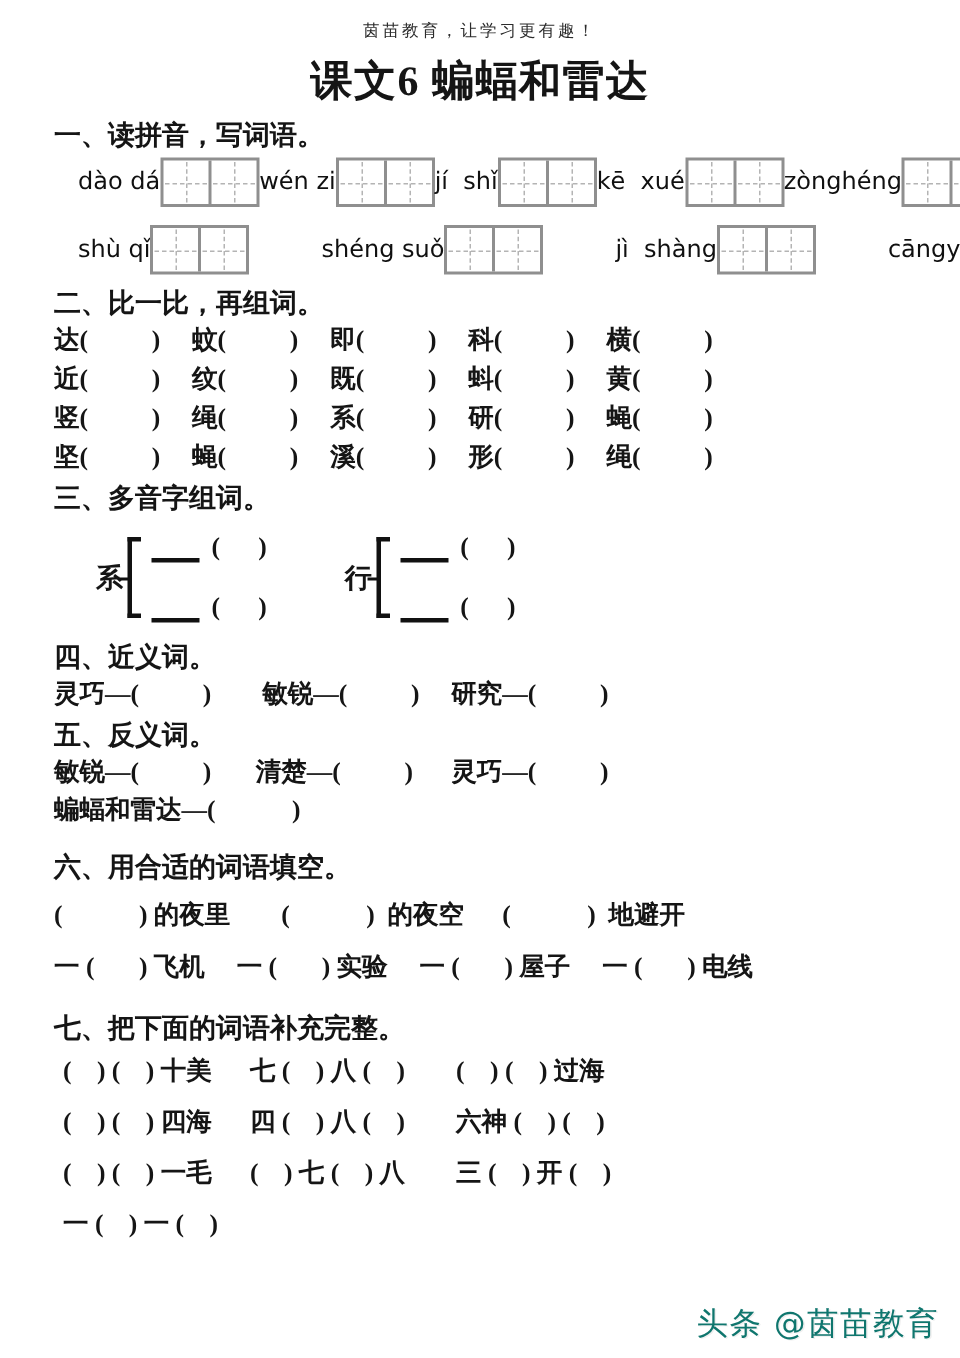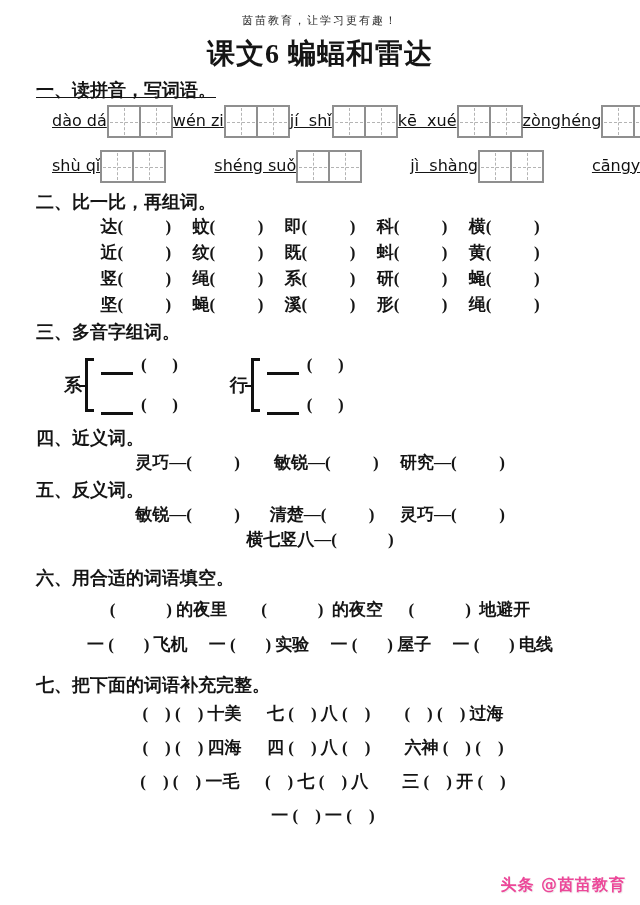--- a/index.html
+++ b/index.html
@@ -33,25 +33,24 @@
   .s-head {
     font-size:18px;
     font-weight:700;
     line-height:24px;
   }
   .line {
     font-size:17px;
     font-weight:700;
     white-space:pre;
     line-height:26px;
-    text-align:center;
   }
 
   
-  .sec1 { margin-top:5px;text-decoration:underline; }
+  .sec1 { margin-top:5px; }
   .py-row {
     display:flex;
     justify-content:space-between;
     padding:0 16px;
   }
   .py-row.second { margin-top:9px;gap:48px; }
   .py-item { display:flex; flex-direction:row; align-items:center; }
   .py-label {
     font-family:"DejaVu Sans","Liberation Sans",sans-serif;
     font-size:16px;
@@ -125,23 +124,23 @@
   .sec5 { margin-top:3px; }
   .sec6 { margin-top:14px; }
   .sec6 .line { line-height:30px; margin-top:5px; }
   .sec7 { margin-top:13px; }
   .sec7 .line { line-height:34px; padding-left:6px; }
 
   .watermark {
     position:absolute;
     right:14px; bottom:9px;
     font-family:"DejaVu Sans","Liberation Sans",sans-serif;
-    font-size:16px;
-    font-weight:700;
-    color:#ec4899;
+    font-size:21px;
+    font-weight:400;
+    color:#0f766e;
     text-shadow:1px 1px 0 #efefef;
     letter-spacing:1px;
   }
 </style>
 </head>
 <body>
 
 <div class="page">
   <div class="slogan">茵苗教育，让学习更有趣！</div>
   <div class="title">课文6 蝙蝠和雷达</div>
@@ -271,21 +270,21 @@
     </div>
 
     <div class="sec4">
       <div class="s-head">四、近义词。</div>
       <div class="line">灵巧—(          )        敏锐—(          )     研究—(          )</div>
     </div>
 
     <div class="sec5">
       <div class="s-head">五、反义词。</div>
       <div class="line">敏锐—(          )       清楚—(          )      灵巧—(          )</div>
-      <div class="line">横七竖八—(            )</div>
+      <div class="line">蝙蝠和雷达—(            )</div>
     </div>
 
     <div class="sec6">
       <div class="s-head">六、用合适的词语填空。</div>
       <div class="line">(            ) 的夜里        (            )  的夜空      (            )  地避开</div>
       <div class="line">一 (       ) 飞机     一 (       ) 实验     一 (       ) 屋子     一 (       ) 电线</div>
     </div>
 
     <div class="sec7">
       <div class="s-head">七、把下面的词语补充完整。</div>

